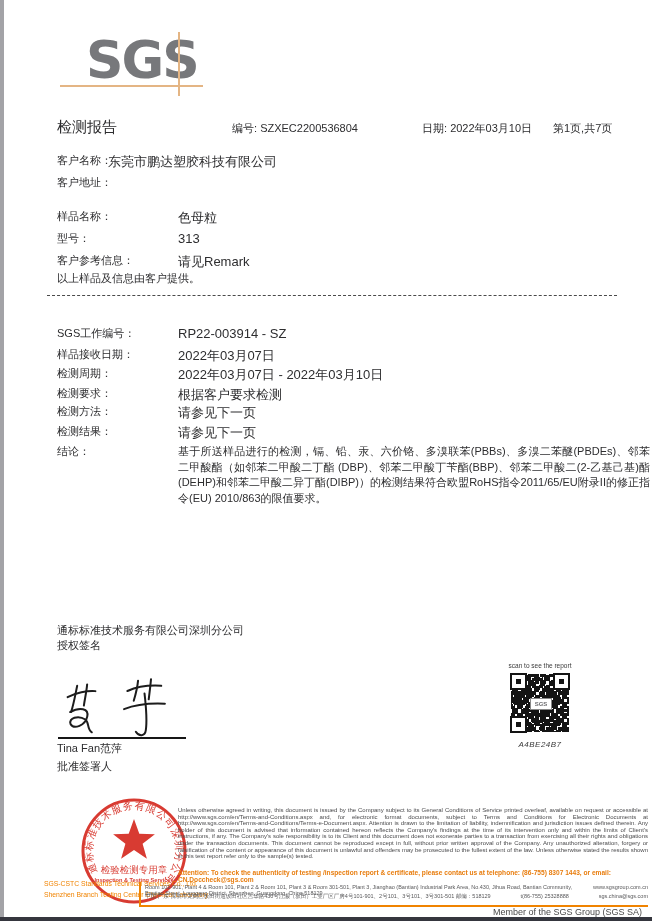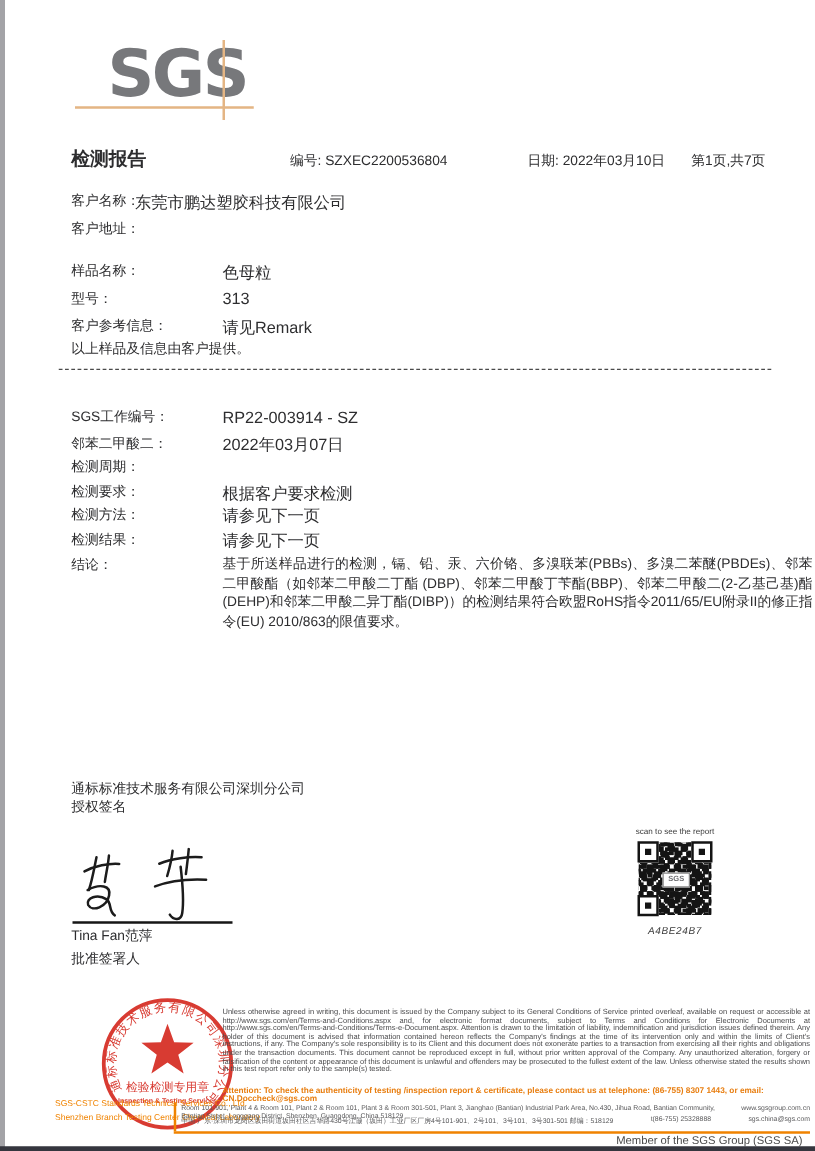--- a/index.html
+++ b/index.html
@@ -7,21 +7,21 @@
         font-family:"Liberation Sans","DejaVu Sans",sans-serif;color:#2d2d2f;}
   .left-edge{position:absolute;left:0;top:0;width:4px;height:921px;background:#a3a3a7;}
   .bottom-edge{position:absolute;left:0;top:917px;width:652px;height:4px;background:#35363e;}
 
   
   .logo-text{position:absolute;left:86px;top:34px;font-weight:bold;font-size:52px;line-height:52px;
              color:#77787b;letter-spacing:-2px;font-family:"DejaVu Sans","Liberation Sans",sans-serif;}
   .logo-hline{position:absolute;left:60px;top:85px;width:143px;height:2px;background:#e4b584;}
   .logo-vline{position:absolute;left:178px;top:32px;width:2px;height:64px;background:#e4b584;}
 
-  .doc-title{position:absolute;left:57px;top:118px;font-size:15px;font-weight:bold;}
+  .doc-title{position:absolute;left:57px;top:118px;font-size:15px;font-weight:normal;}
   .hmeta{position:absolute;top:121px;font-size:11px;text-align:right;}
 
   .lbl{position:absolute;left:57px;font-size:11px;white-space:nowrap;}
   .val{position:absolute;font-size:13px;white-space:nowrap;}
   .dash-sep{position:absolute;left:47px;top:295px;width:570px;border-top:1.5px dashed #4a4a4a;}
 
   .concl{position:absolute;left:178px;top:444px;width:472px;font-size:11px;line-height:15.5px;text-align:justify;}
 
   .sig-line{position:absolute;left:58px;top:737px;width:128px;border-top:2px solid #161616;}
 
@@ -85,23 +85,24 @@
   <span class="lbl" style="top:231px">型号：</span>
   <span class="val" style="left:178px;top:231px">313</span>
   <span class="lbl" style="top:253px">客户参考信息：</span>
   <span class="val" style="left:178px;top:253px">请见Remark</span>
   <span class="lbl" style="top:271px">以上样品及信息由客户提供。</span>
 
   <div class="dash-sep"></div>
 
   <span class="lbl" style="top:326px">SGS工作编号：</span>
   <span class="val" style="left:178px;top:326px">RP22-003914 - SZ</span>
-  <span class="lbl" style="top:347px">邻苯二甲酸二：</span>
+  <span class="lbl" style="top:347px">样品接收日期：</span>
   <span class="val" style="left:178px;top:347px">2022年03月07日</span>
   <span class="lbl" style="top:366px">检测周期：</span>
+  <span class="val" style="left:178px;top:366px">2022年03月07日 - 2022年03月10日</span>
   <span class="lbl" style="top:386px">检测要求：</span>
   <span class="val" style="left:178px;top:386px">根据客户要求检测</span>
   <span class="lbl" style="top:404px">检测方法：</span>
   <span class="val" style="left:178px;top:404px">请参见下一页</span>
   <span class="lbl" style="top:424px">检测结果：</span>
   <span class="val" style="left:178px;top:424px">请参见下一页</span>
 
   <span class="lbl" style="top:444px">结论：</span>
   <div class="concl">基于所送样品进行的检测，镉、铅、汞、六价铬、多溴联苯(PBBs)、多溴二苯醚(PBDEs)、邻苯二甲酸酯（如邻苯二甲酸二丁酯 (DBP)、邻苯二甲酸丁苄酯(BBP)、邻苯二甲酸二(2-乙基己基)酯(DEHP)和邻苯二甲酸二异丁酯(DIBP)）的检测结果符合欧盟RoHS指令2011/65/EU附录II的修正指令(EU) 2010/863的限值要求。</div>
 

